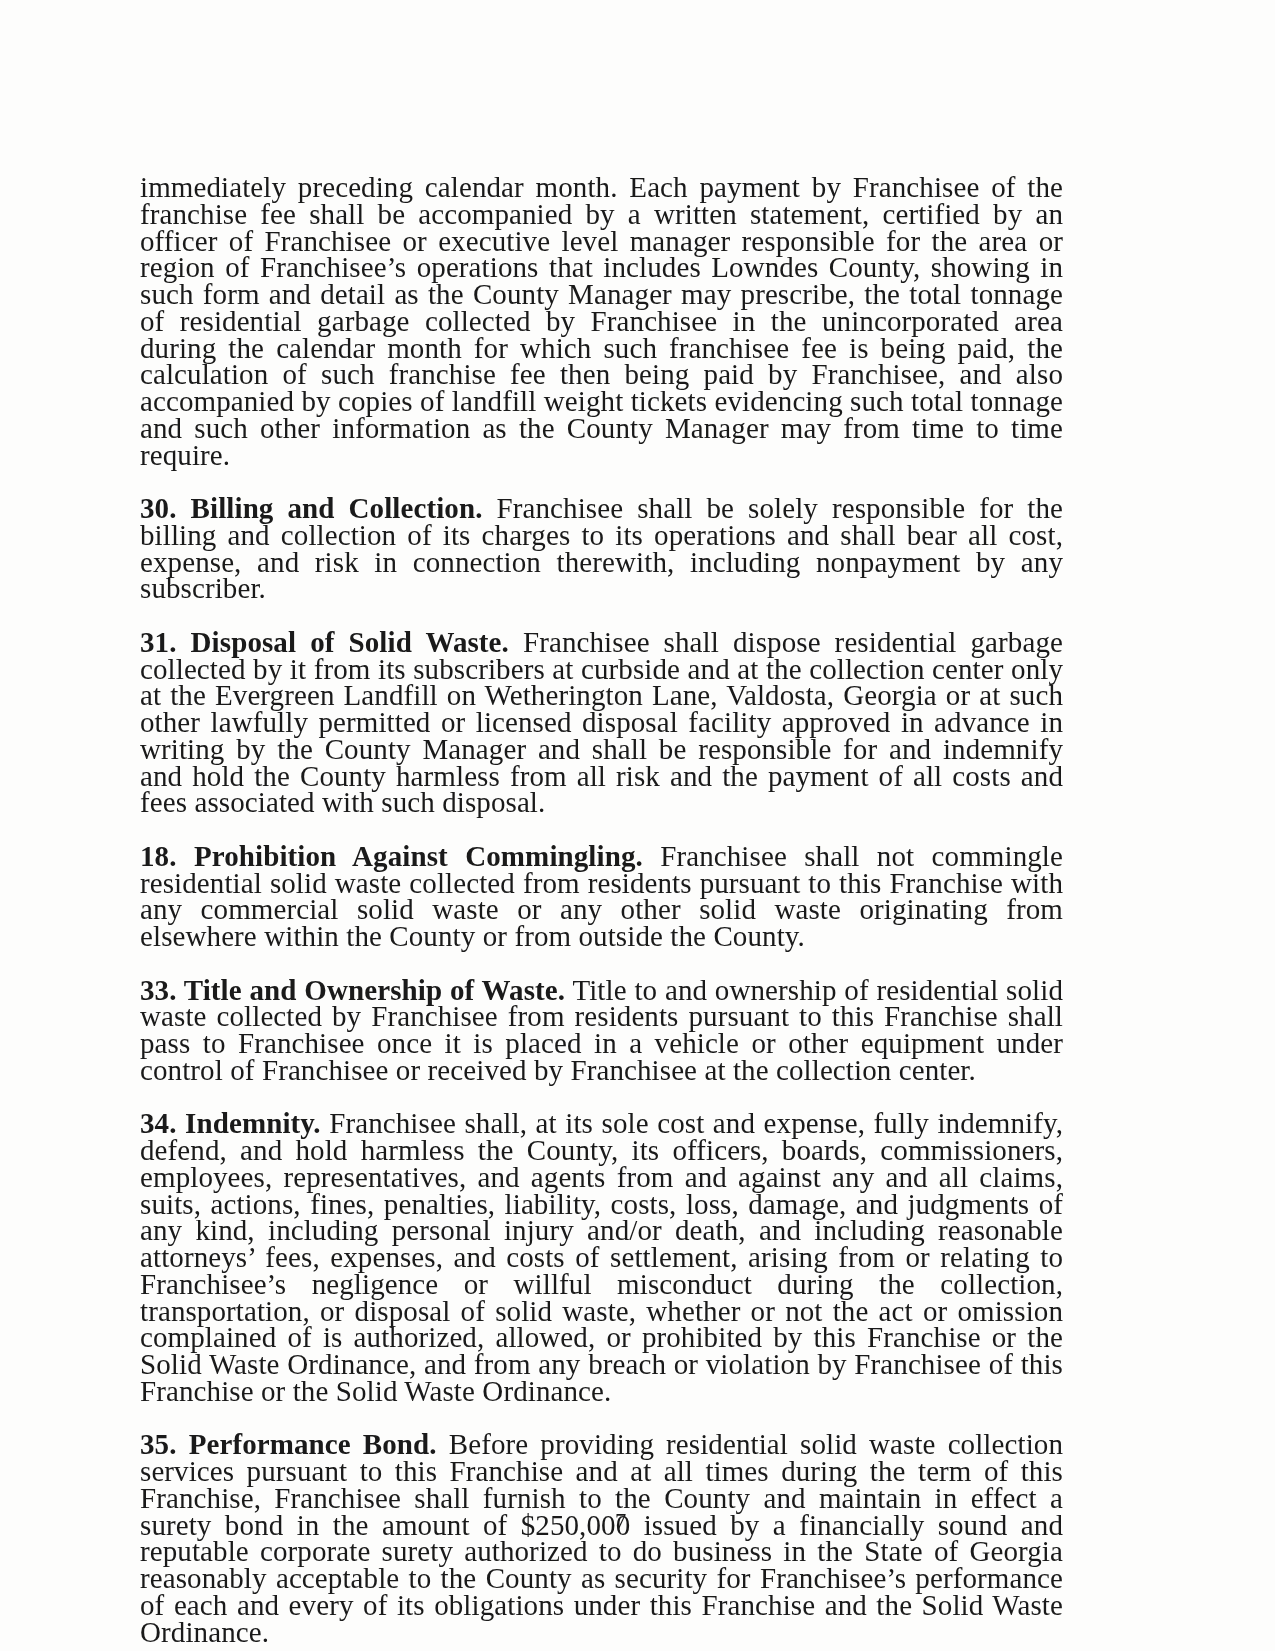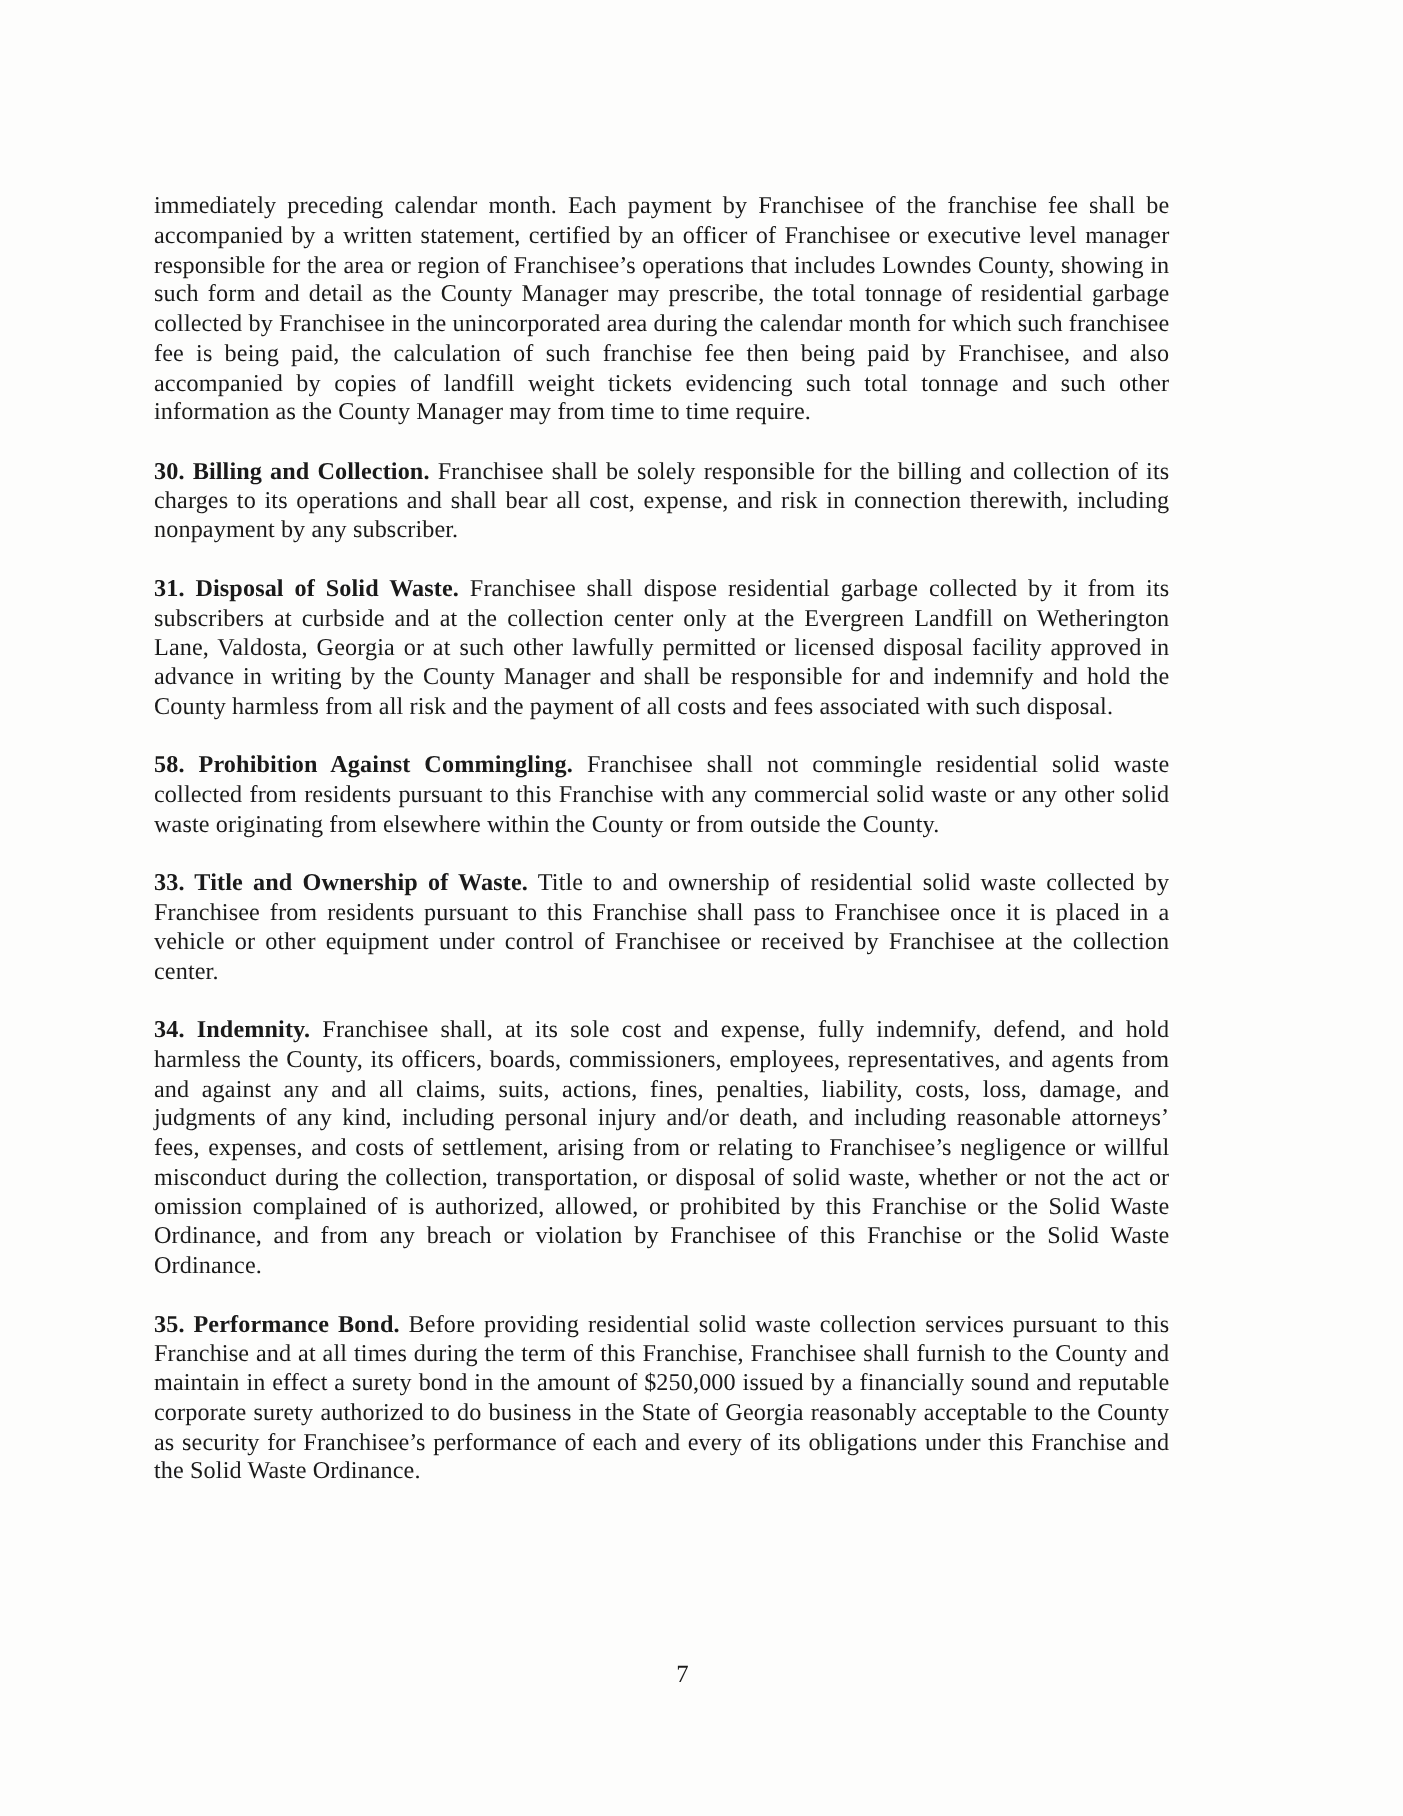--- a/index.html
+++ b/index.html
@@ -17,21 +17,21 @@
     color: #1a1a1a;
   }
   .content {
     position: absolute;
     left: 140px;
     top: 174px;
     width: 923px;
   }
   .para {
     margin: 0 0 26.75px 0;
-    font-size: 22px;
+    font-size: 29px;
     line-height: 26.75px;
     text-align: justify;
     letter-spacing: 0.1px;
   }
   .para:last-of-type {
     margin-bottom: 0;
   }
   .section-heading {
     font-weight: bold;
   }
@@ -51,21 +51,21 @@
 
 <div class="page">
   <div class="content">
 
     <p class="para">immediately preceding calendar month. Each payment by Franchisee of the franchise fee shall be accompanied by a written statement, certified by an officer of Franchisee or executive level manager responsible for the area or region of Franchisee’s operations that includes Lowndes County, showing in such form and detail as the County Manager may prescribe, the total tonnage of residential garbage collected by Franchisee in the unincorporated area during the calendar month for which such franchisee fee is being paid, the calculation of such franchise fee then being paid by Franchisee, and also accompanied by copies of landfill weight tickets evidencing such total tonnage and such other information as the County Manager may from time to time require.</p>
 
     <p class="para"><span class="section-heading">30. Billing and Collection.</span> <span>Franchisee shall be solely responsible for the billing and collection of its charges to its operations and shall bear all cost, expense, and risk in connection therewith, including nonpayment by any subscriber.</span></p>
 
     <p class="para"><span class="section-heading">31. Disposal of Solid Waste.</span> <span>Franchisee shall dispose residential garbage collected by it from its subscribers at curbside and at the collection center only at the Evergreen Landfill on Wetherington Lane, Valdosta, Georgia or at such other lawfully permitted or licensed disposal facility approved in advance in writing by the County Manager and shall be responsible for and indemnify and hold the County harmless from all risk and the payment of all costs and fees associated with such disposal.</span></p>
 
-    <p class="para"><span class="section-heading">58. Prohibition Against Commingling.</span> <span>Franchisee shall not commingle residential solid waste collected from residents pursuant to this Franchise with any commercial solid waste or any other solid waste originating from elsewhere within the County or from outside the County.</span></p>
+    <p class="para"><span class="section-heading">18. Prohibition Against Commingling.</span> <span>Franchisee shall not commingle residential solid waste collected from residents pursuant to this Franchise with any commercial solid waste or any other solid waste originating from elsewhere within the County or from outside the County.</span></p>
 
     <p class="para"><span class="section-heading">33. Title and Ownership of Waste.</span> <span>Title to and ownership of residential solid waste collected by Franchisee from residents pursuant to this Franchise shall pass to Franchisee once it is placed in a vehicle or other equipment under control of Franchisee or received by Franchisee at the collection center.</span></p>
 
     <p class="para"><span class="section-heading">34. Indemnity.</span> <span>Franchisee shall, at its sole cost and expense, fully indemnify, defend, and hold harmless the County, its officers, boards, commissioners, employees, representatives, and agents from and against any and all claims, suits, actions, fines, penalties, liability, costs, loss, damage, and judgments of any kind, including personal injury and/or death, and including reasonable attorneys’ fees, expenses, and costs of settlement, arising from or relating to Franchisee’s negligence or willful misconduct during the collection, transportation, or disposal of solid waste, whether or not the act or omission complained of is authorized, allowed, or prohibited by this Franchise or the Solid Waste Ordinance, and from any breach or violation by Franchisee of this Franchise or the Solid Waste Ordinance.</span></p>
 
     <p class="para"><span class="section-heading">35. Performance Bond.</span> <span>Before providing residential solid waste collection services pursuant to this Franchise and at all times during the term of this Franchise, Franchisee shall furnish to the County and maintain in effect a surety bond in the amount of $250,000 issued by a financially sound and reputable corporate surety authorized to do business in the State of Georgia reasonably acceptable to the County as security for Franchisee’s performance of each and every of its obligations under this Franchise and the Solid Waste Ordinance.</span></p>
 
   </div>
 
   <div class="page-number">7</div>

